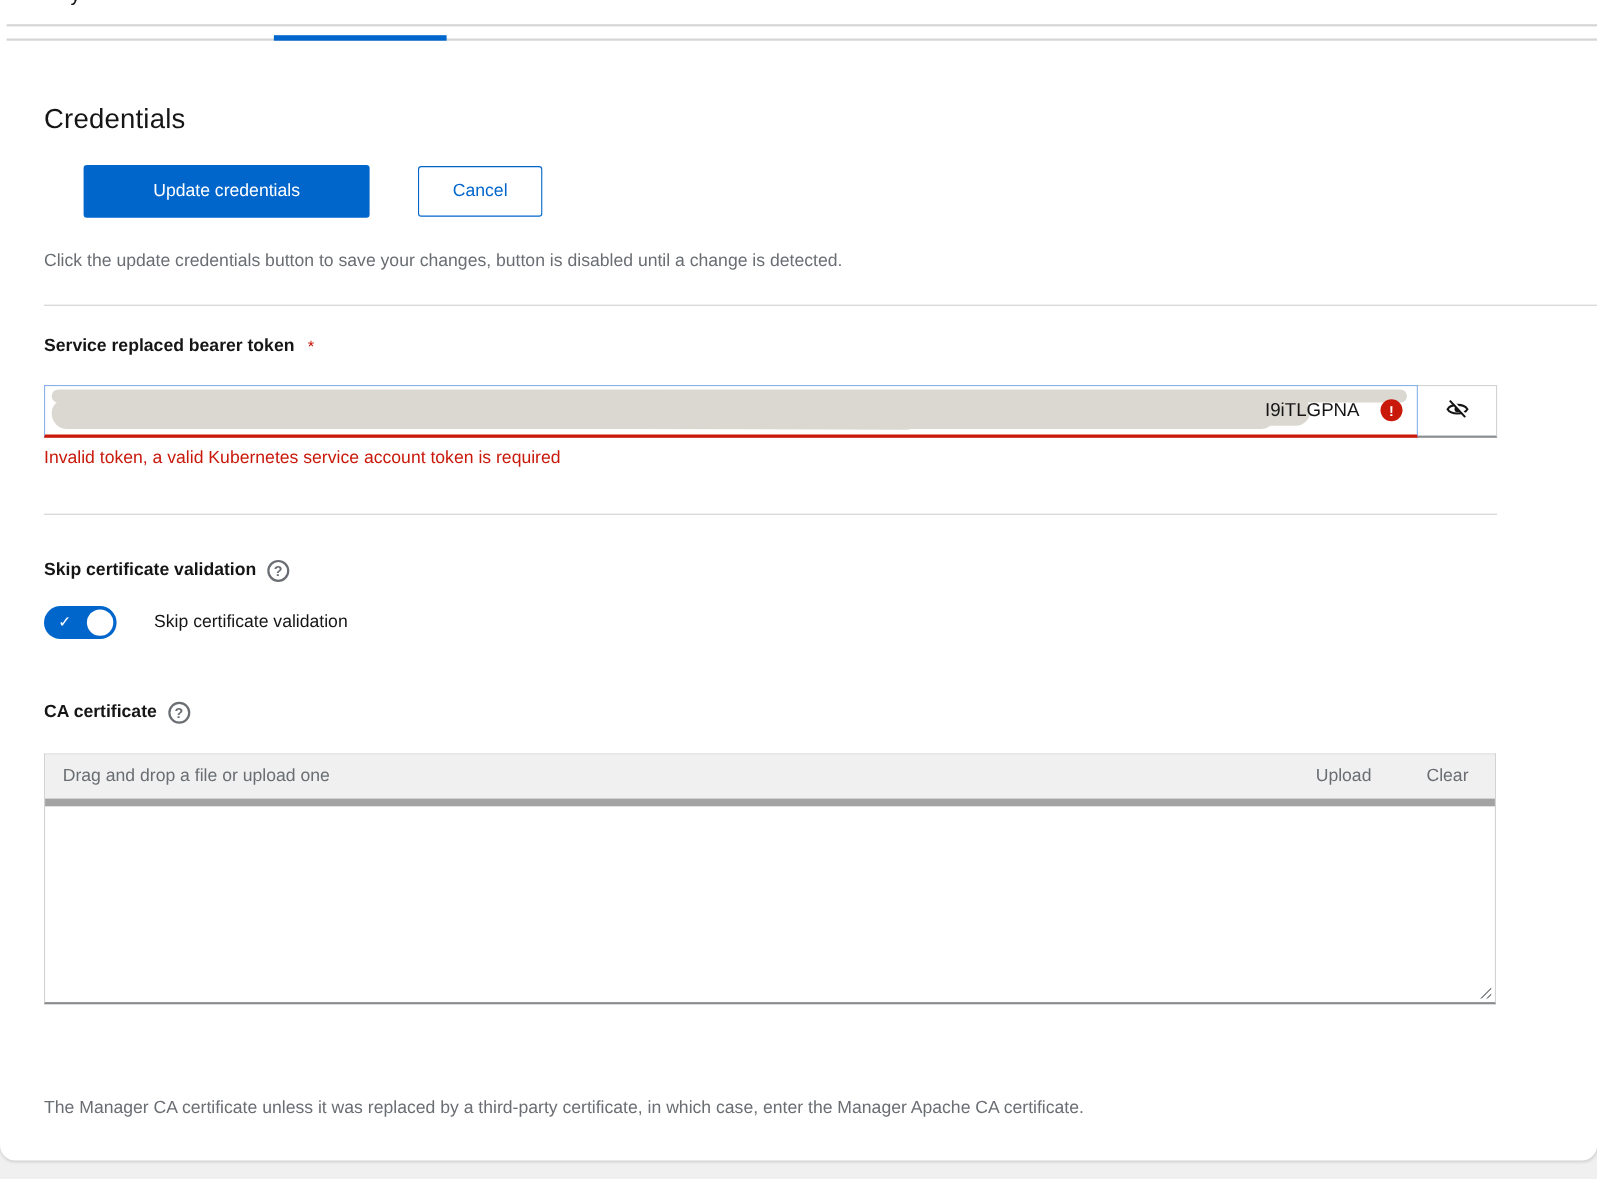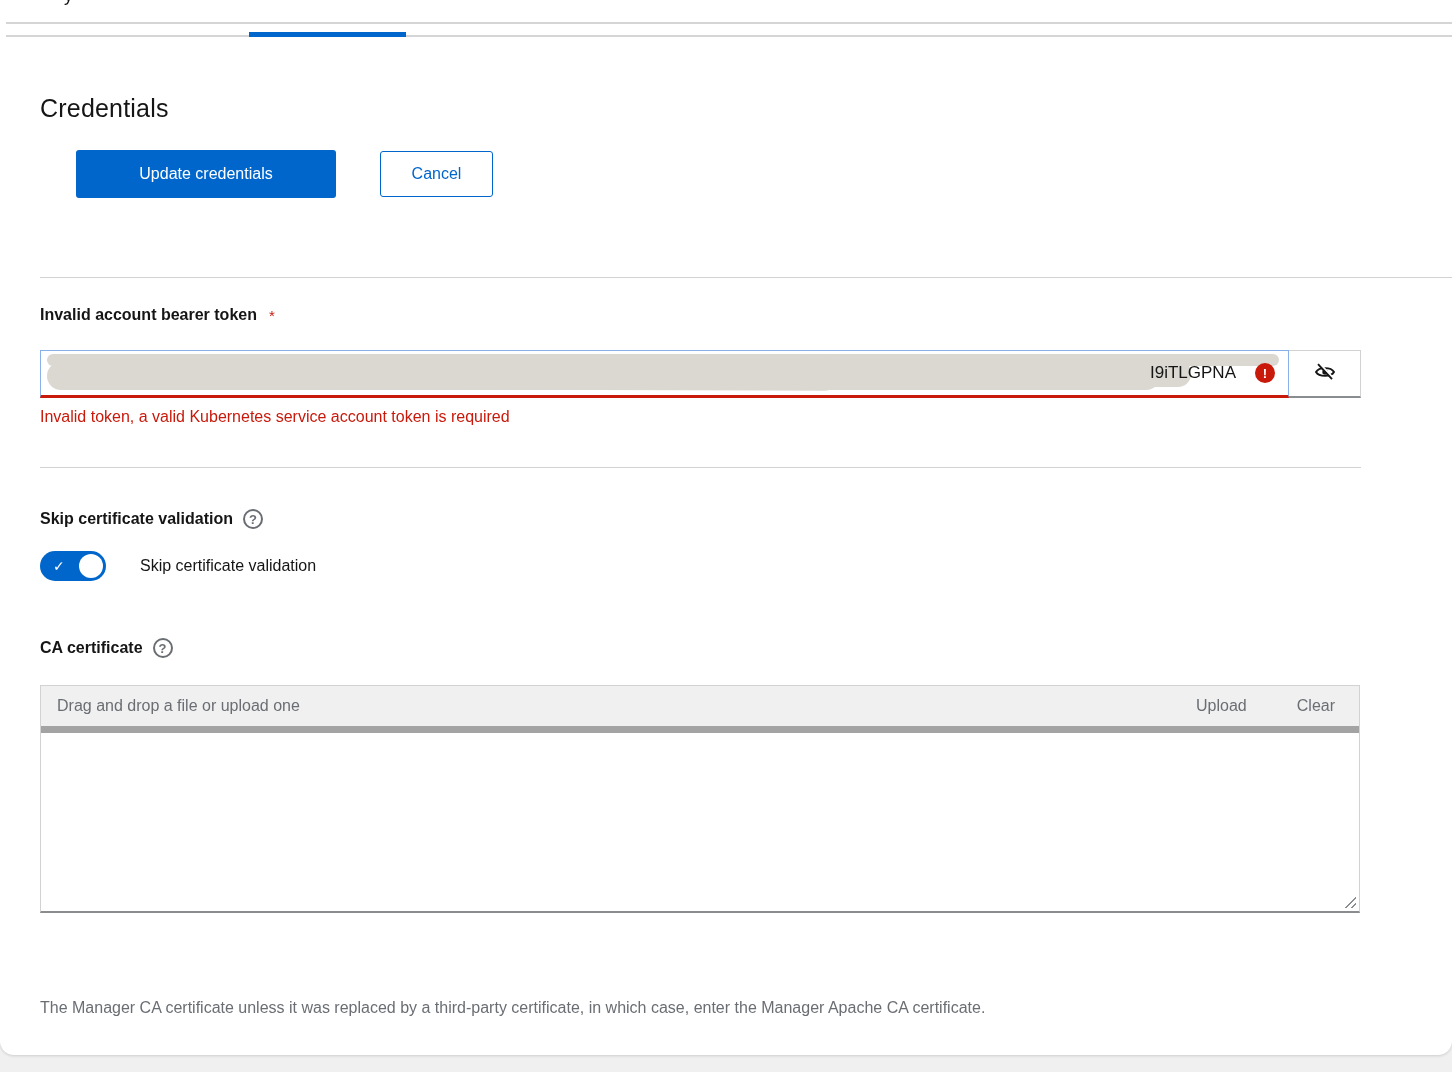--- a/index.html
+++ b/index.html
@@ -119,25 +119,26 @@
 
   <div class="abs hline l1"></div>
   <div class="abs hline l2"></div>
   <div class="abs tab-underline"></div>
 
   <h1 class="abs page-title">Credentials</h1>
 
   <button class="abs btn btn-primary">Update credentials</button>
   <button class="abs btn btn-secondary">Cancel</button>
 
+  <p class="abs helper helper-1">Click the update credentials button to save your changes, button is disabled until a change is detected.</p>
 
   <div class="abs divider divider-1"></div>
 
   <div class="abs field-label-row token-label-row">
-    <span class="field-label">Invalid account bearer token</span>
+    <span class="field-label">Service replaced bearer token</span>
     <span class="required">*</span>
   </div>
 
   <div class="abs input-group">
     <div class="token-input" role="textbox">
       <span class="blob b1"></span>
       <span class="blob b2"></span>
       <span class="blob b3"></span>
       <span class="blob b4"></span>
       <span class="token-text">I9iTLGPNA</span>

